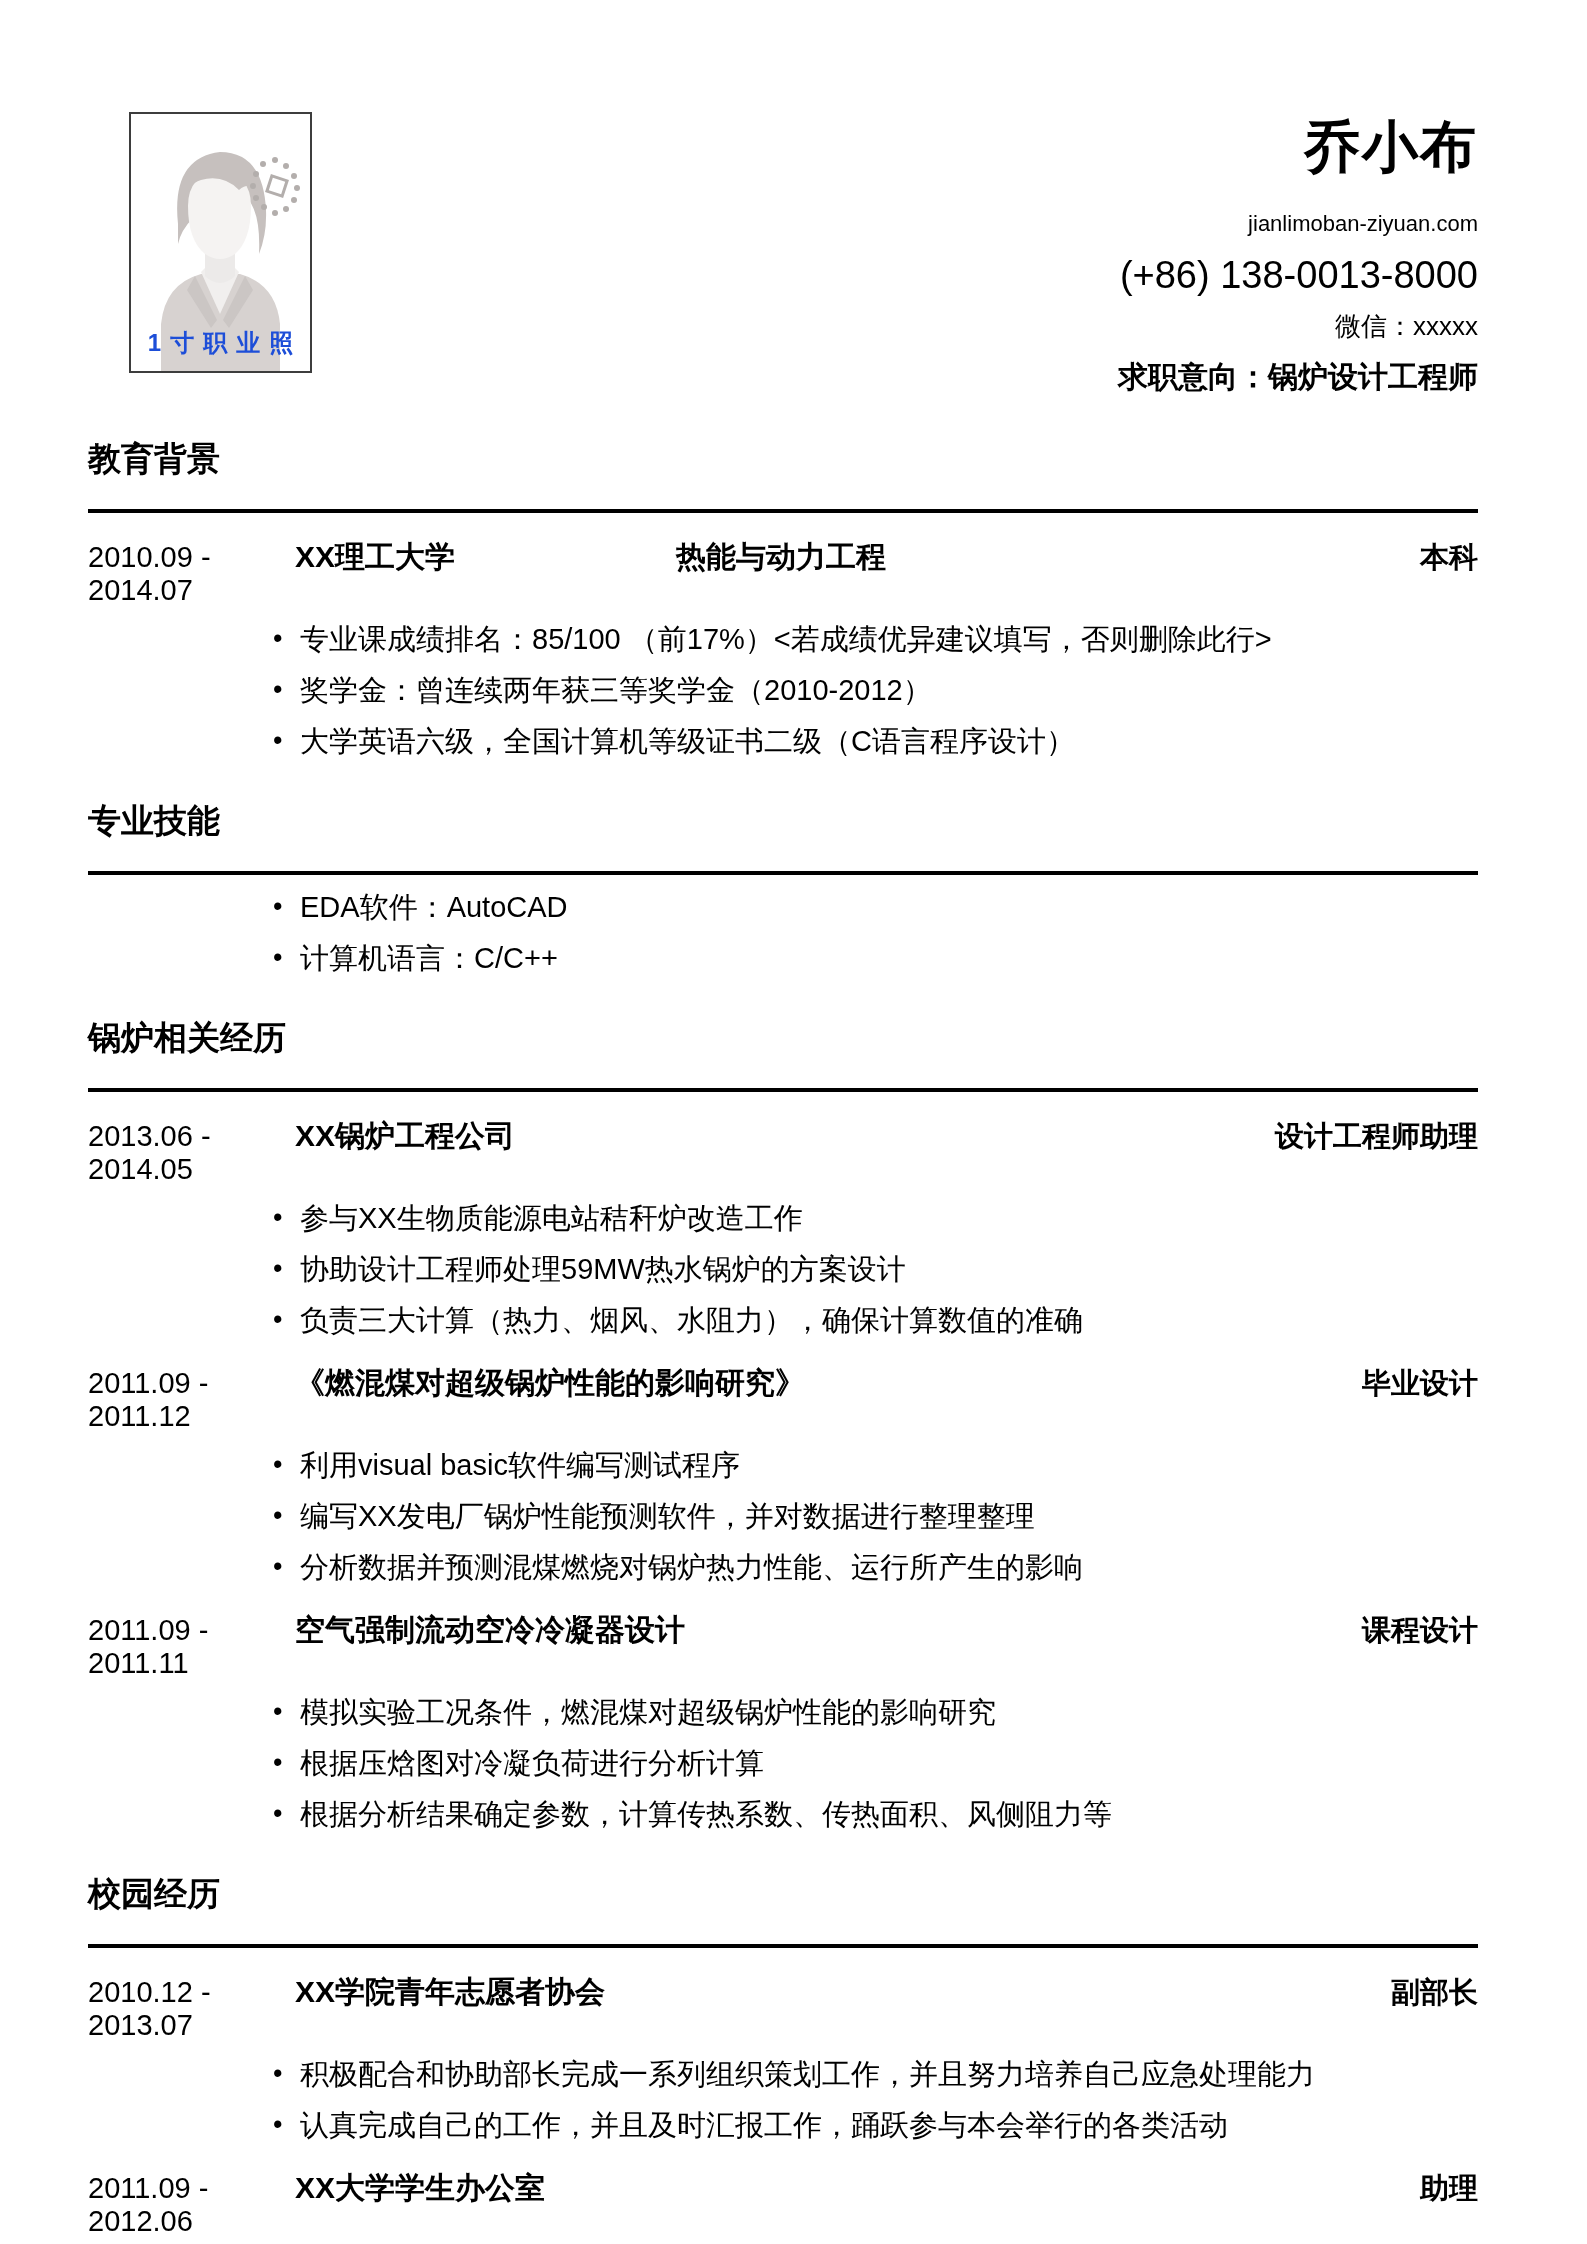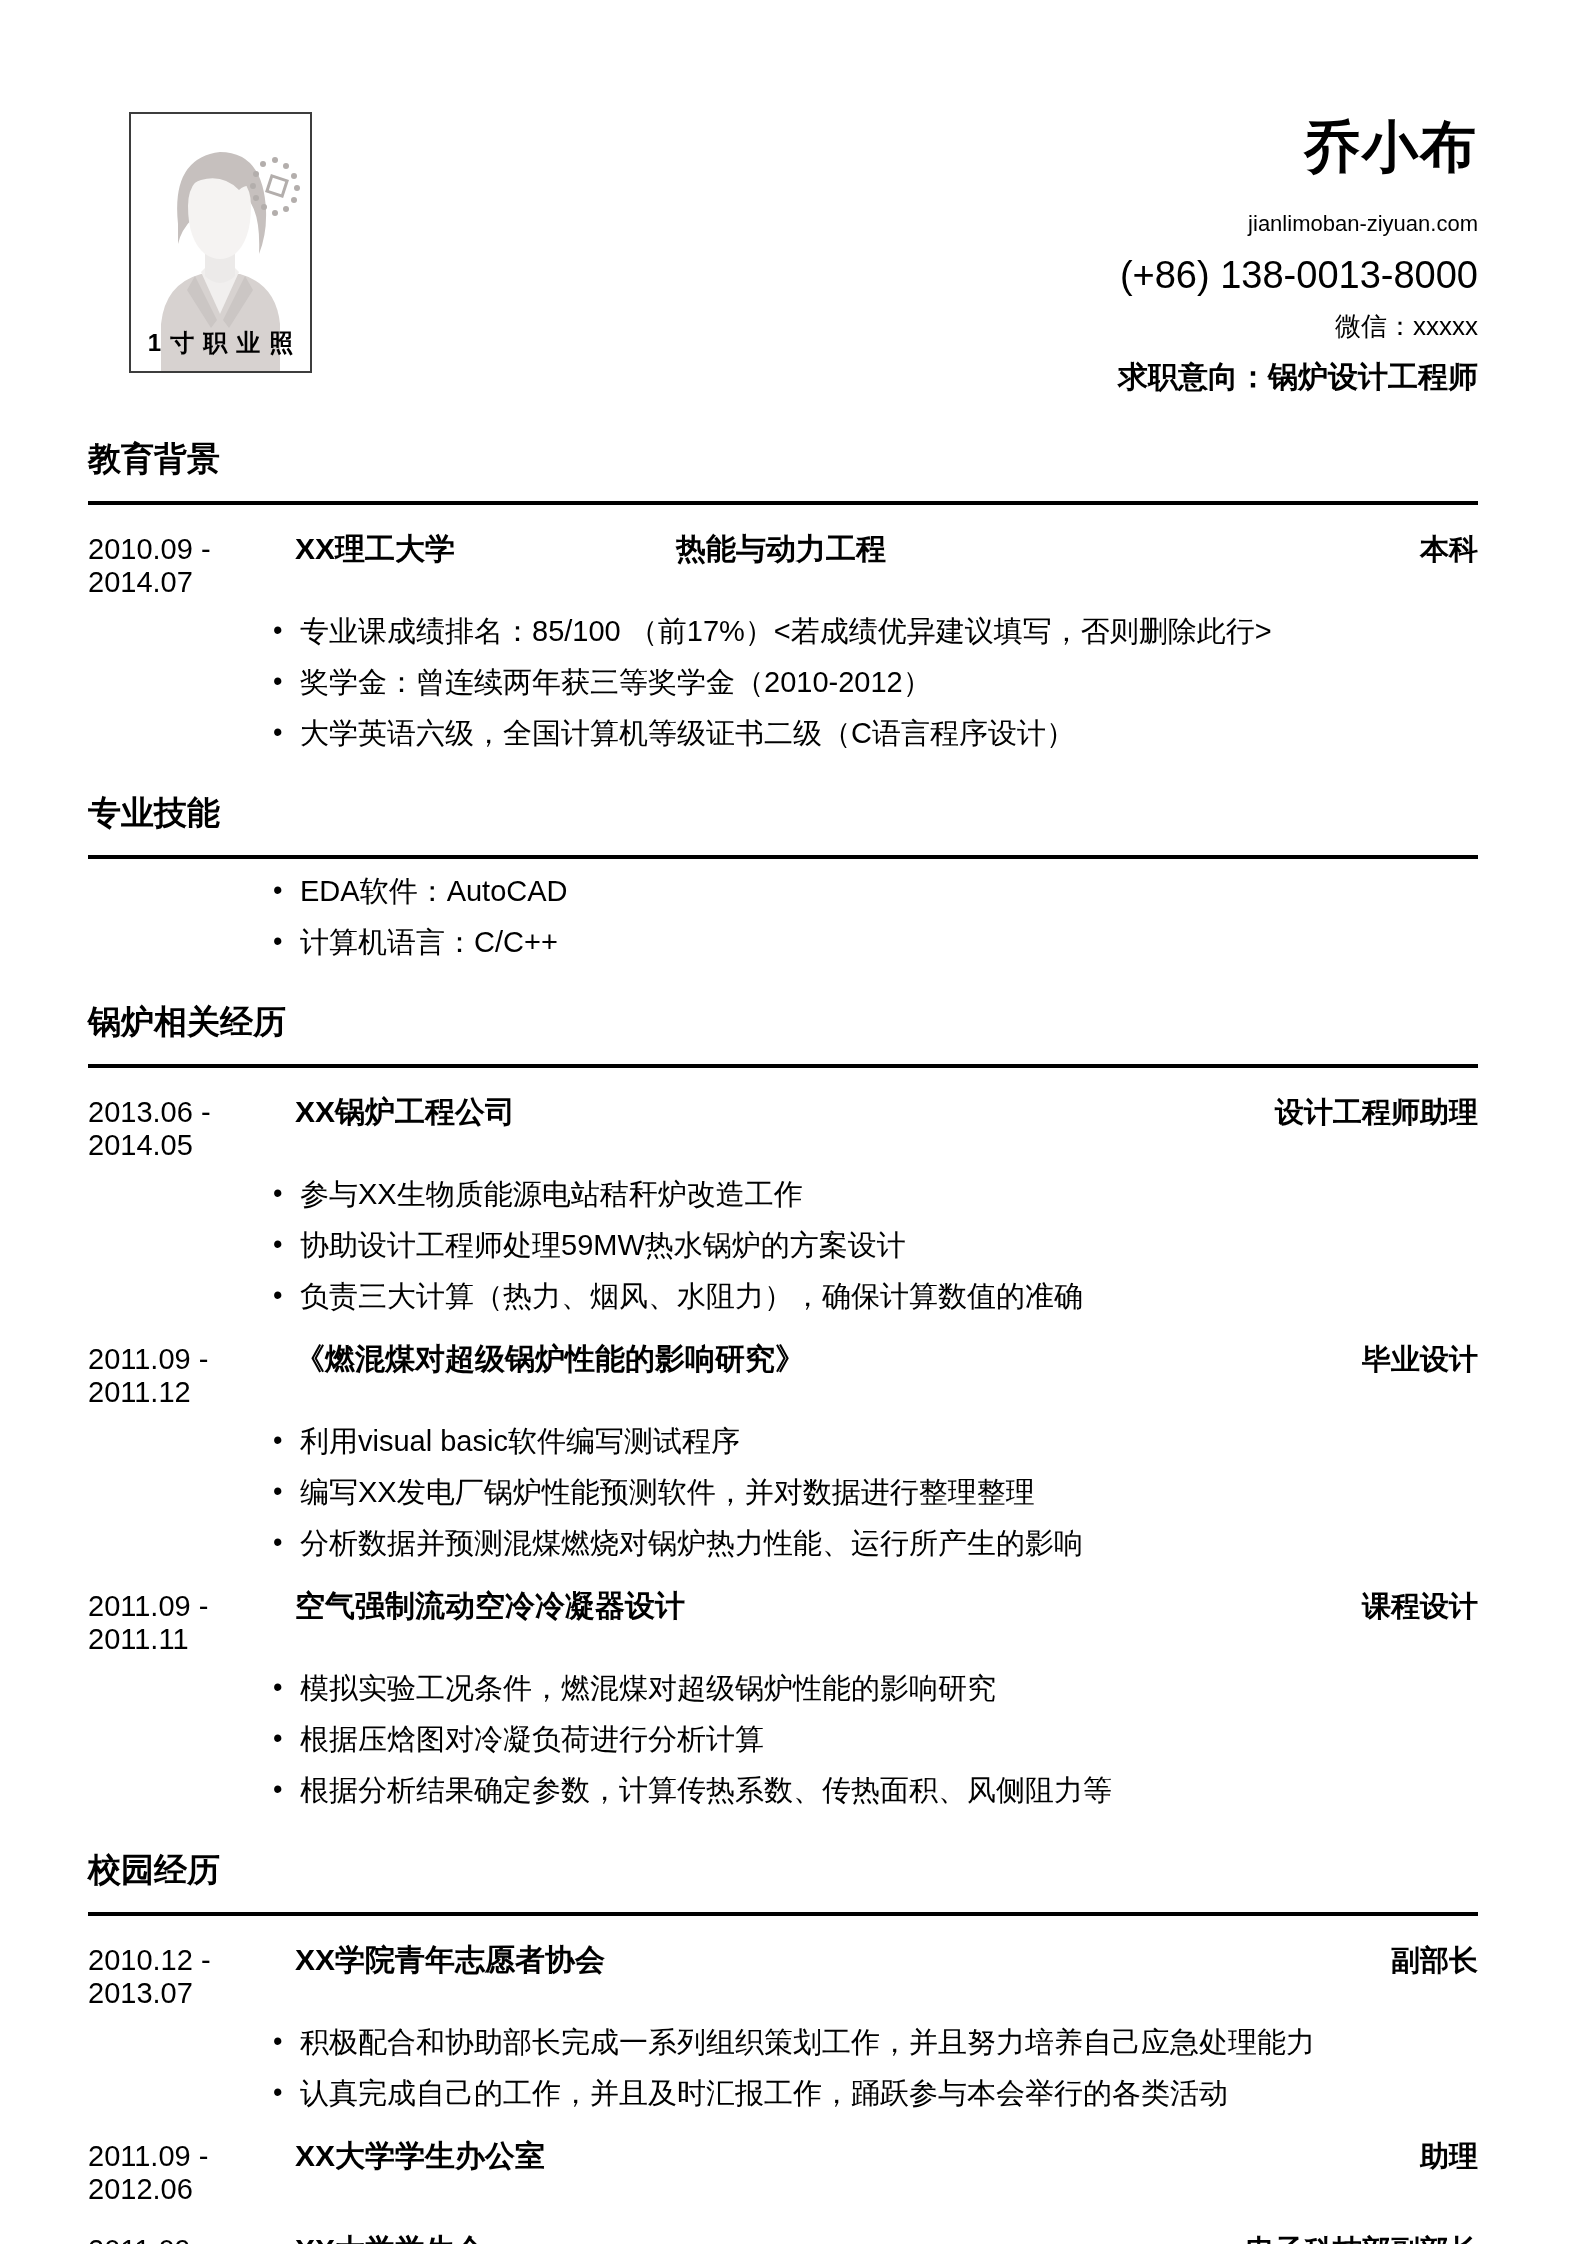--- a/index.html
+++ b/index.html
@@ -12,36 +12,36 @@
 
   
   .header { display:flex; justify-content:space-between; align-items:flex-start; }
   .photo {
     margin-left:41px; width:179px; height:257px;
     border:2px solid #3d3d3d; position:relative; background:#fff; flex:0 0 auto;
   }
   .photo svg { display:block; width:100%; height:100%; }
   .photo-caption {
     position:absolute; bottom:12px; left:0; width:100%;
-    text-align:center; color:#000000; font-size:24px; font-weight:bold;
+    text-align:center; color:#1d4ed8; font-size:24px; font-weight:bold;
     letter-spacing:9px; text-indent:9px; white-space:nowrap;
   }
   .contact { text-align:right; padding-top:2px; }
   .name {
     font-family:"Liberation Serif","DejaVu Serif",serif;
     font-size:56px; font-weight:bold; line-height:1.2; letter-spacing:2px;
   }
   .website  { margin-top:30px; font-size:22px; }
   .phone    { margin-top:17px; font-size:38px; }
   .wechat   { margin-top:12px; font-size:26px; }
   .objective{ margin-top:13px; font-size:30px; font-weight:bold; }
 
   
   .section { margin-top:40px; }
-  .section-head { padding-bottom:20px; border-bottom:4px solid #000; }
+  .section-head { padding-bottom:28px; border-bottom:4px solid #000; }
   .section-title {
     font-family:"Liberation Serif","DejaVu Serif",serif;
     font-size:33px; font-weight:bold; line-height:1.3;
   }
 
   .entry-header {
     display:grid; grid-template-columns:207px 345px 1fr auto;
     align-items:baseline; margin-top:24px;
   }
   .entry-date  { font-size:29px; }

